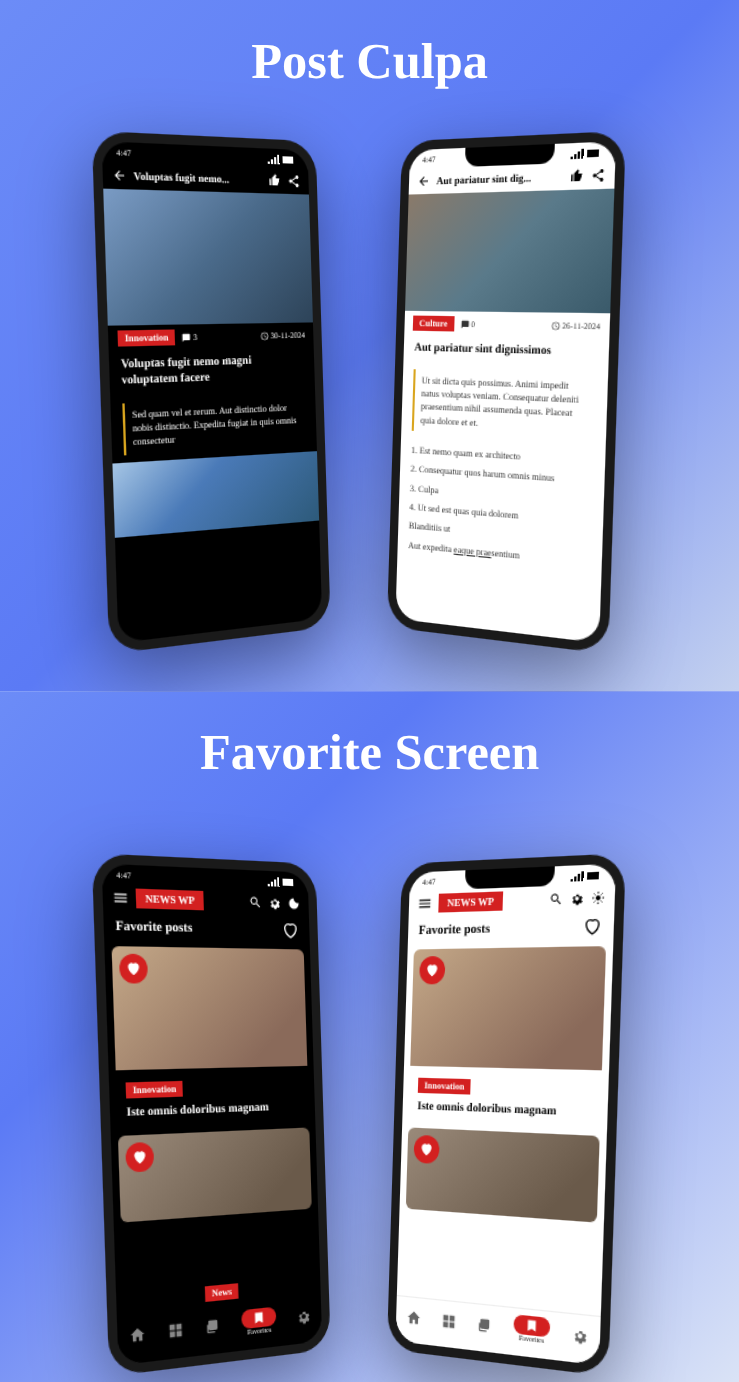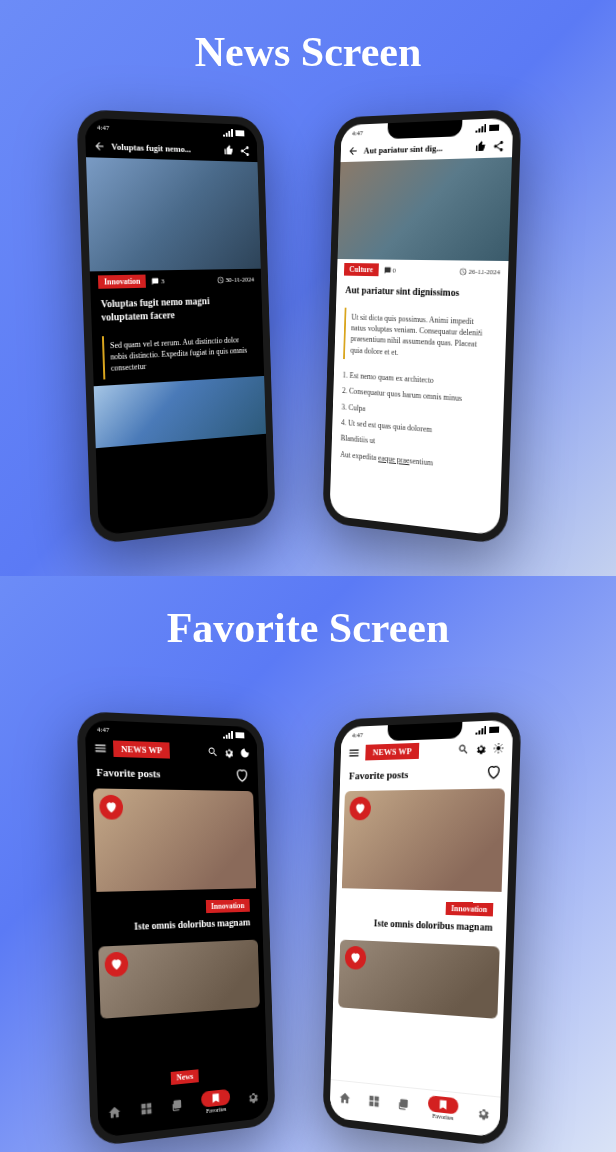--- a/index.html
+++ b/index.html
@@ -1,19 +1,19 @@
 <!DOCTYPE html>
 <html><head>
 <meta charset="utf-8">
 <style>
 * { margin: 0; padding: 0; box-sizing: border-box; }
 body { font-family: Georgia, 'Times New Roman', serif; width: 616px; height: 1152px; overflow: hidden; }
 .panel { position: relative; width: 100%; height: 576px; overflow: hidden; }
 .panel-top { background: linear-gradient(135deg, #6c8cf7 0%, #5b7af5 50%, #c4d1ef 100%); }
-.panel-bottom { background: linear-gradient(135deg, #6c8cf7 0%, #5b7af5 30%, #dae3f6 100%); text-align: right; }
+.panel-bottom { background: linear-gradient(135deg, #6c8cf7 0%, #5b7af5 30%, #dae3f6 100%); }
 .panel-title { position: absolute; top: 28px; left: 50%; transform: translateX(-50%); color: #fff; font-size: 42px; font-weight: bold; font-family: Georgia, serif; white-space: nowrap; z-index: 10; }
 .phone { position: absolute; width: 200px; height: 420px; background: #1a1a1a; border-radius: 30px; padding: 8px; box-shadow: 0 20px 60px rgba(0,0,0,0.4); }
 .phone.p1 { top: 114px; left: 80px; transform: perspective(1000px) rotateY(22deg) rotateZ(-2deg); }
 .phone.p2 { top: 114px; left: 318px; transform: perspective(1000px) rotateY(-22deg) rotateZ(2deg); }
 .phone.p3 { top: 140px; left: 80px; transform: perspective(1000px) rotateY(22deg) rotateZ(-2deg); }
 .phone.p4 { top: 140px; left: 318px; transform: perspective(1000px) rotateY(-22deg) rotateZ(2deg); }
 .notch { position: absolute; top: 8px; left: 50%; transform: translateX(-50%); width: 80px; height: 16px; background: #000; border-radius: 0 0 12px 12px; z-index: 20; }
 .screen { width: 100%; height: 100%; border-radius: 22px; overflow: hidden; position: relative; background: #000; }
 .screen.light { background: #fff; }
 .statusbar { display: flex; justify-content: space-between; padding: 4px 12px 2px; font-size: 7px; color: #fff; height: 16px; align-items: center; }
@@ -62,21 +62,21 @@
 .nav-item.light-active .nav-icon-wrap { background: #d32020; padding: 2px 10px; border-radius: 10px; }
 .nav-icon-wrap { display: flex; align-items: center; justify-content: center; }
 svg { display: block; }
 .float-badge { position: absolute; bottom: 44px; left: 50%; transform: translateX(-50%); }
 .underlined { text-decoration: underline; }
 </style>
 </head>
 <body>
 
 <div class="panel panel-top">
-  <div class="panel-title">News Screen</div>
+  <div class="panel-title">Post Culpa</div>
 
   <div class="phone p1">
     <div class="notch"></div>
     <div class="screen">
       <div class="statusbar">
         <span>4:47</span>
         <span>
           <svg width="26" height="8" viewBox="0 0 26 8">
               <path fill="#fff" d="M0 6h2v2H0zM3 4h2v4H3zM6 2h2v6H6zM9 0h2v8H9zM14 1h10v6H14z"></path>
             </svg>

